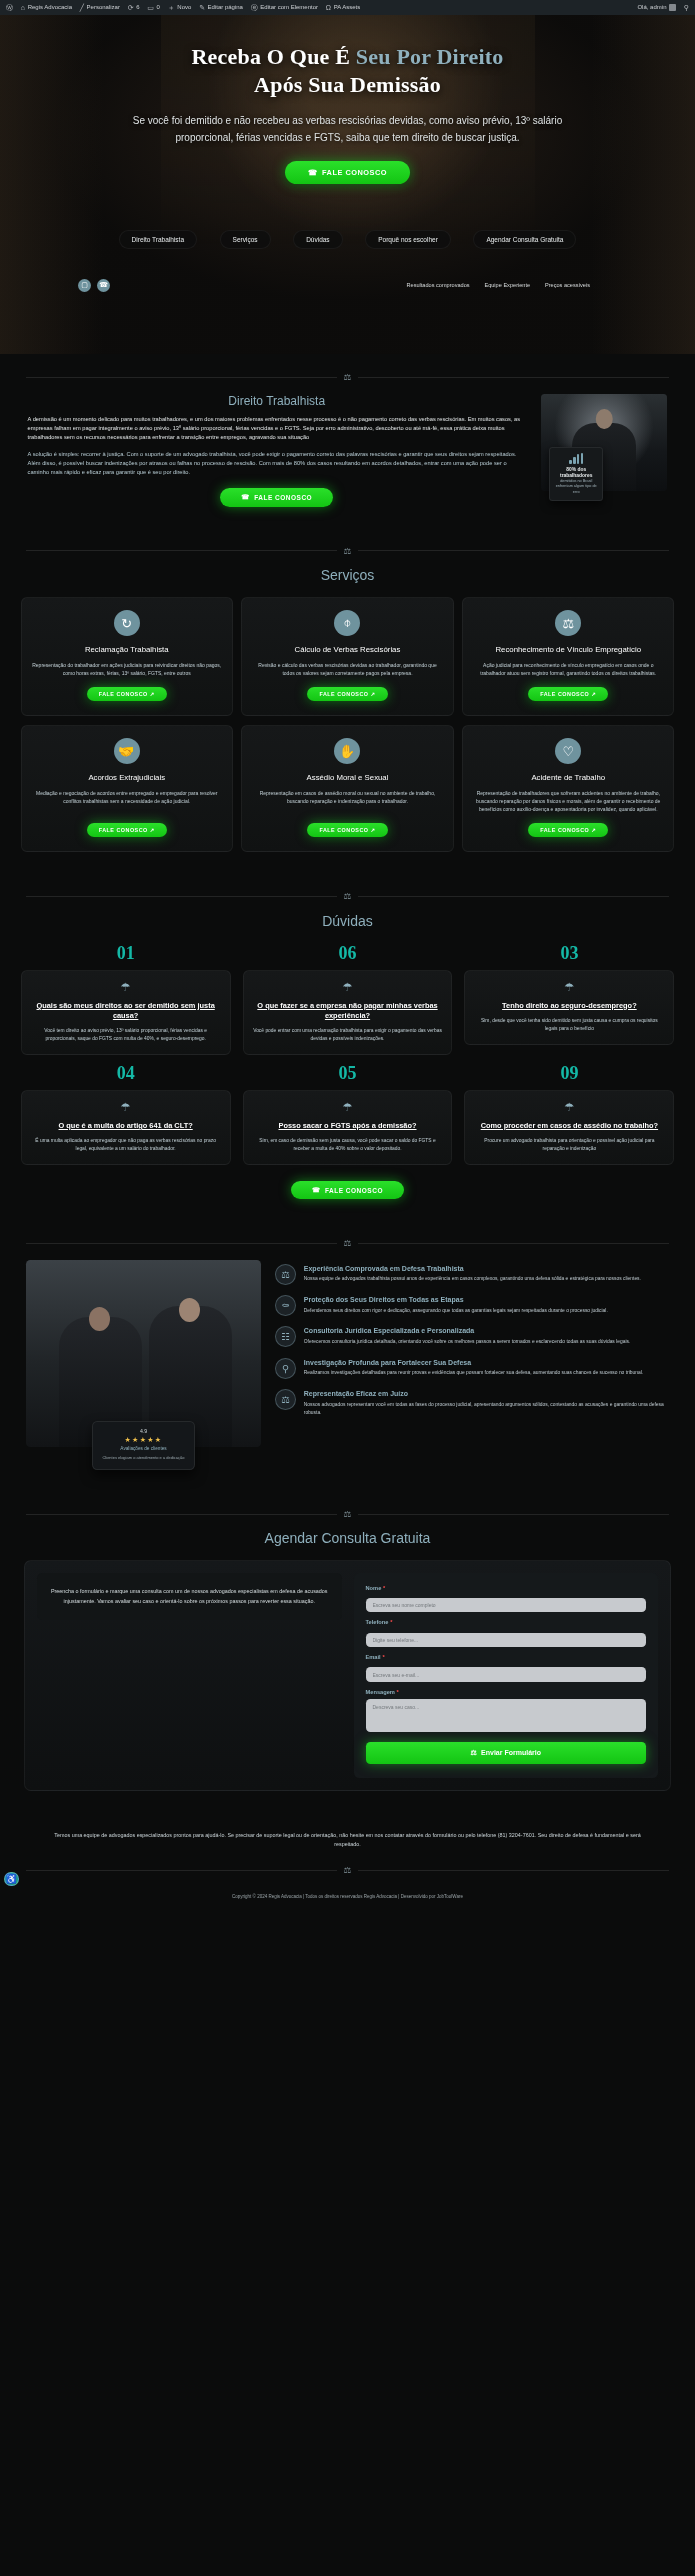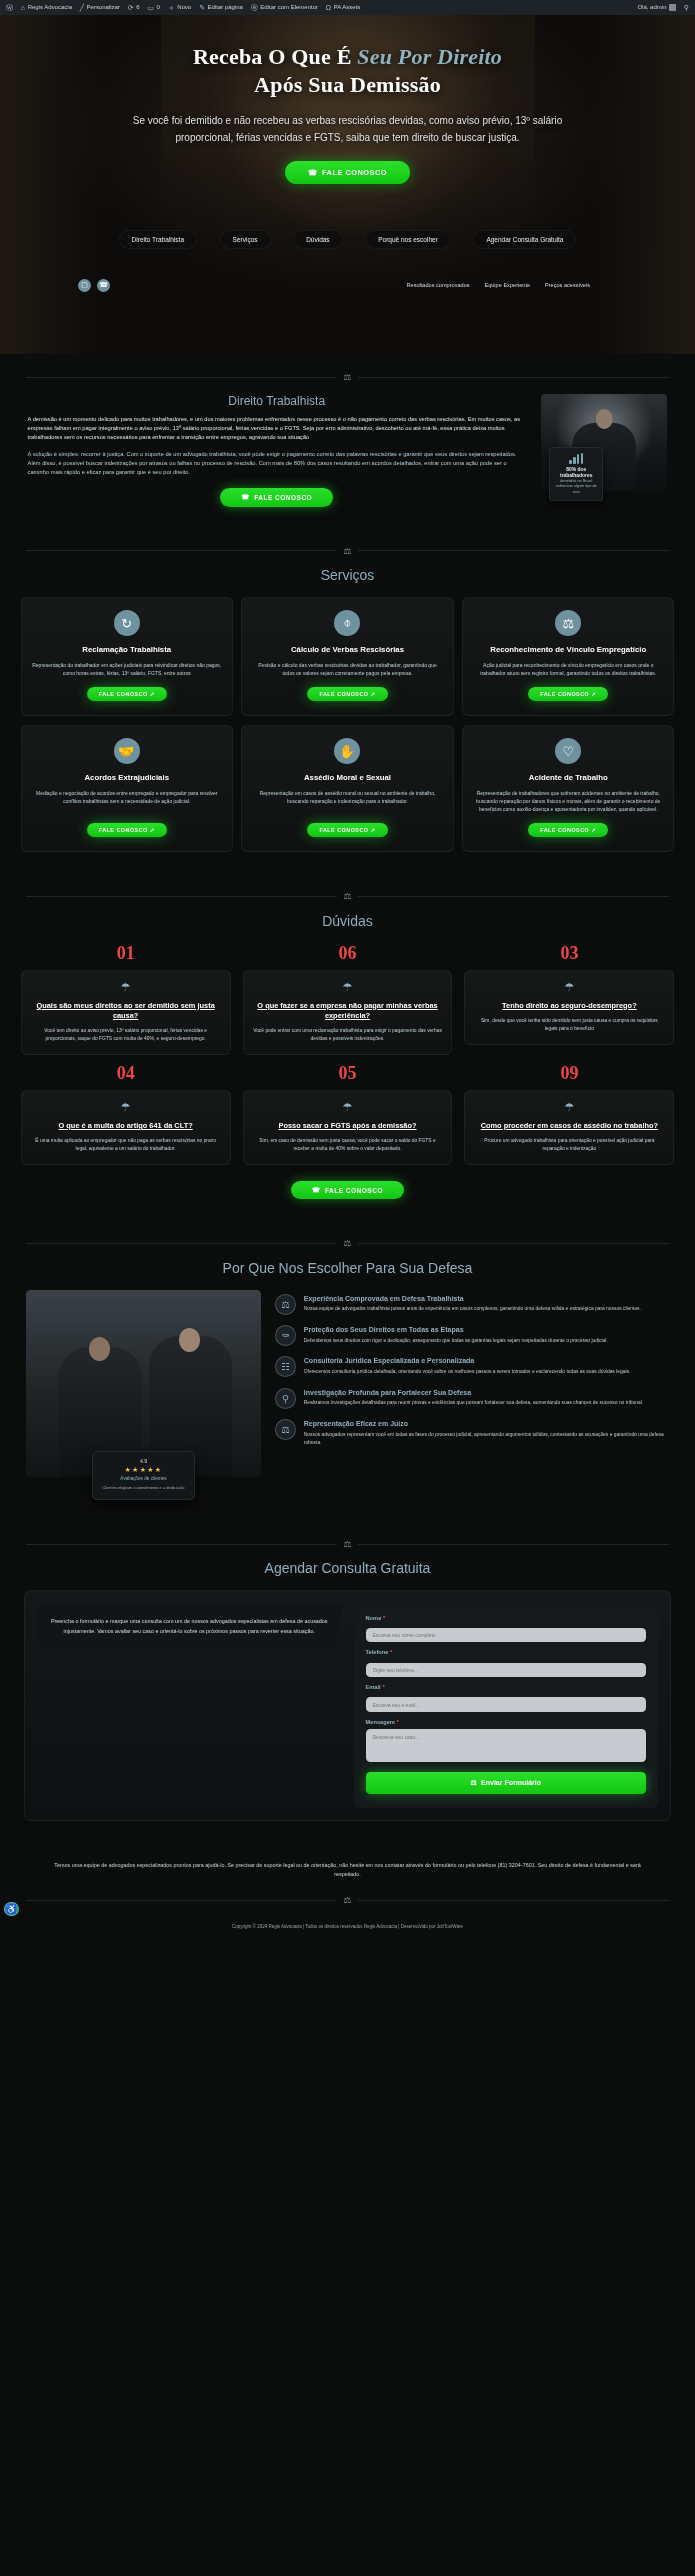--- a/index.html
+++ b/index.html
@@ -45,21 +45,21 @@
   }
   .hero-pillar-l { left: 0; }
   .hero-pillar-r { right: 0; transform: scaleX(-1); }
   .hero-inner { position: relative; z-index: 3; text-align: center; padding-top: 28px; }
   .hero h1 {
     font-family: "Liberation Serif", serif;
     font-size: 22px; line-height: 1.26; font-weight: 700;
     color: #ffffff; letter-spacing: 0.2px;
     text-shadow: 0 1.7px 8.7px rgba(0,0,0,.9);
   }
-  .hero h1 .accent { color: #8fb0bd; font-style: italic; }
+  .hero h1 .accent { color: #8fb0bd; }
   .hero p.sub {
     margin: 14px auto 0; max-width: 443px;
     font-size: 10px; line-height: 1.7; color: #dfe3e4;
     text-shadow: 0 0.9px 5.2px rgba(0,0,0,.9);
   }
   .btn-green {
     display: inline-flex; align-items: center; justify-content: center; gap: 4.3px;
     background: linear-gradient(180deg,#2ae02a,#13c513);
     color: #ffffff; font-weight: 700; font-size: 7px; letter-spacing: 0.5px;
     border: none; border-radius: 35px; padding: 6px 19px; cursor: pointer;
@@ -156,32 +156,32 @@
     background: linear-gradient(180deg,#161819,#101212);
     border: 0.9px solid rgba(255,255,255,.05); border-radius: 6px;
     padding: 12px 10.4px 14px; text-align: center;
     display: flex; flex-direction: column; align-items: center;
   }
   .card-ico {
     width: 26px; height: 26px; border-radius: 50%; background: #6f939e;
     display: flex; align-items: center; justify-content: center;
     color: #fff; font-size: 13px; margin-bottom: 8.7px;
   }
-  .card h3 { font-size: 7.8px; font-weight: 700; color: #fff; margin-bottom: 6px; line-height: 1.3; }
+  .card h3 { font-size: 7.8px; font-weight: 400; color: #fff; margin-bottom: 6px; line-height: 1.3; }
   .card p { font-size: 5px; line-height: 1.62; color: #c3d1d7; margin-bottom: 9.6px; }
   .card .btn-green { font-size: 5.4px; padding: 4.3px 12px; margin-top: auto; }
 
   
   .faq-grid {
     display: grid; grid-template-columns: repeat(3, 1fr);
     gap: 8.7px 12px; padding: 0 8.7px;
   }
   .faq-num {
     text-align: center; font-family: "Liberation Serif", serif;
-    font-size: 18px; font-weight: 700; color: #ef4444; margin-bottom: 6px;
+    font-size: 18px; font-weight: 700; color: #14b8a6; margin-bottom: 6px;
   }
   .faq-card {
     background: linear-gradient(180deg,#161819,#101212);
     border: 0.9px solid rgba(255,255,255,.05); border-radius: 6px;
     padding: 9.6px 9.6px 11.3px; text-align: center;
   }
   .faq-ico { font-size: 11.3px; color: #8fb0bd; margin-bottom: 7px; display: block; }
   .faq-card h3 { font-size: 7.4px; font-weight: 700; color: #fff; line-height: 1.34; margin-bottom: 6px; text-decoration: underline; }
   .faq-card p { font-size: 4.9px; line-height: 1.62; color: #c3d1d7; }
   .faq-cta { text-align: center; margin-top: 14px; }
@@ -526,21 +526,20 @@
       </button>
     </div>
   </section>
 
   <section class="section">
     <div class="divider">
       <span class="line"></span>
       <span class="scale-ico">⚖</span>
       <span class="line"></span>
     </div>
-    <h2 class="sec-title">Por Que Nos Escolher Para Sua Defesa</h2>
 
     <div class="why-wrap">
       <div class="why-photo-col">
         <div class="why-photo">
           <div class="p1"></div>
           <div class="p2"></div>
           <div class="h1h"></div>
           <div class="h2h"></div>
         </div>
         <div class="rating-card">

